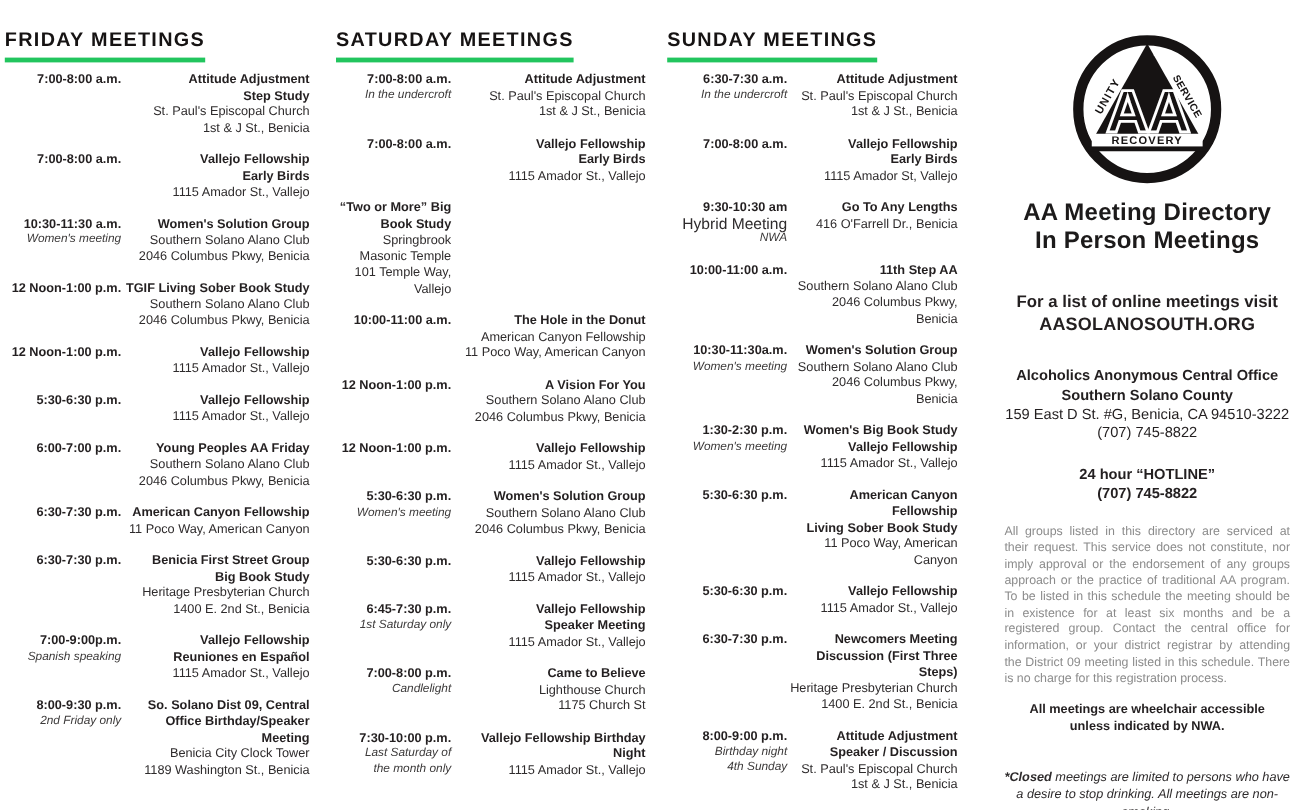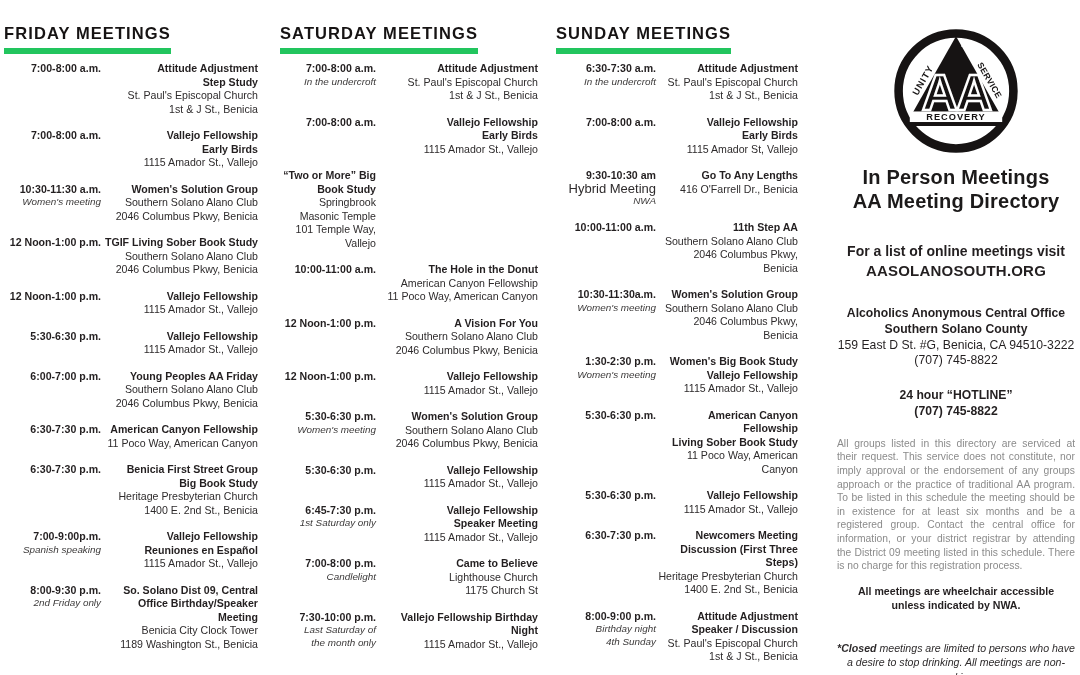--- a/index.html
+++ b/index.html
@@ -8,21 +8,21 @@
     font-family:"Liberation Sans", sans-serif; color:#231f20; overflow:hidden;
   }
   
   .day-col { position:absolute; top:24px; }
   .col-0 { left:4px;   width:254px; }
   .col-1 { left:280px; width:258px; }
   .col-2 { left:556px; width:242px; }
   .day-header {
     display:inline-block; margin:0 0 8px 0; padding-bottom:5px;
     font-size:16.5px; font-weight:bold; letter-spacing:1.1px; line-height:19px;
-    border-bottom:6px solid #22c55e; color:#161313; white-space:nowrap;
+    border-bottom:4px solid #22c55e; color:#161313; white-space:nowrap;
   }
   .meeting { display:grid; margin-bottom:13px;text-align:right; }
   .col-0 .meeting { grid-template-columns:97px 1fr; }
   .col-1 .meeting { grid-template-columns:96px 1fr; }
   .col-2 .meeting { grid-template-columns:100px 1fr; }
   .m-time  { font-weight:bold; font-size:10.6px; line-height:13.5px; white-space:nowrap; }
   .m-note  { font-style:italic; font-size:9.9px; line-height:12.8px; color:#3c3a3a; }
   .m-note.roman { font-style:normal; font-size:13px; color:#2e2b2c; }
   .m-name  { font-weight:bold; font-size:10.6px; line-height:13.5px; }
   .m-detail{ font-size:10.6px; line-height:13.5px; color:#2e2b2c; }
@@ -432,22 +432,22 @@
         <text x="100" y="129" text-anchor="middle" font-family="Liberation Sans, sans-serif" font-size="76" font-weight="bold" fill="none" stroke="#ffffff" stroke-width="3.6" letter-spacing="-3">AA</text>
         <text x="112" y="33" text-anchor="middle" font-family="Liberation Sans, sans-serif" font-size="12" font-weight="bold" fill="#ffffff">H</text>
         <rect x="30" y="131" width="140" height="16" fill="#ffffff"></rect>
         <text x="100" y="144" text-anchor="middle" font-family="Liberation Sans, sans-serif" font-size="14" font-weight="bold" letter-spacing="1.5" fill="#161313">RECOVERY</text>
         <text x="54" y="86" text-anchor="middle" transform="rotate(-60 54 86)" font-family="Liberation Sans, sans-serif" font-size="14" font-weight="bold" letter-spacing="1.5" fill="#161313">UNITY</text>
         <text x="147" y="86" text-anchor="middle" transform="rotate(60 147 86)" font-family="Liberation Sans, sans-serif" font-size="13" font-weight="bold" letter-spacing="0.5" fill="#161313">SERVICE</text>
       </svg>
     </div>
 
     <div class="title">
+      <div>AA Meeting Directory</div>
       <div>In Person Meetings</div>
-      <div>AA Meeting Directory</div>
     </div>
 
     <div class="online">
       <div>For a list of online meetings visit</div>
       <div class="url">AASOLANOSOUTH.ORG</div>
     </div>
 
     <div class="office">
       <div class="b">Alcoholics Anonymous Central Office</div>
       <div class="b">Southern Solano County</div>

